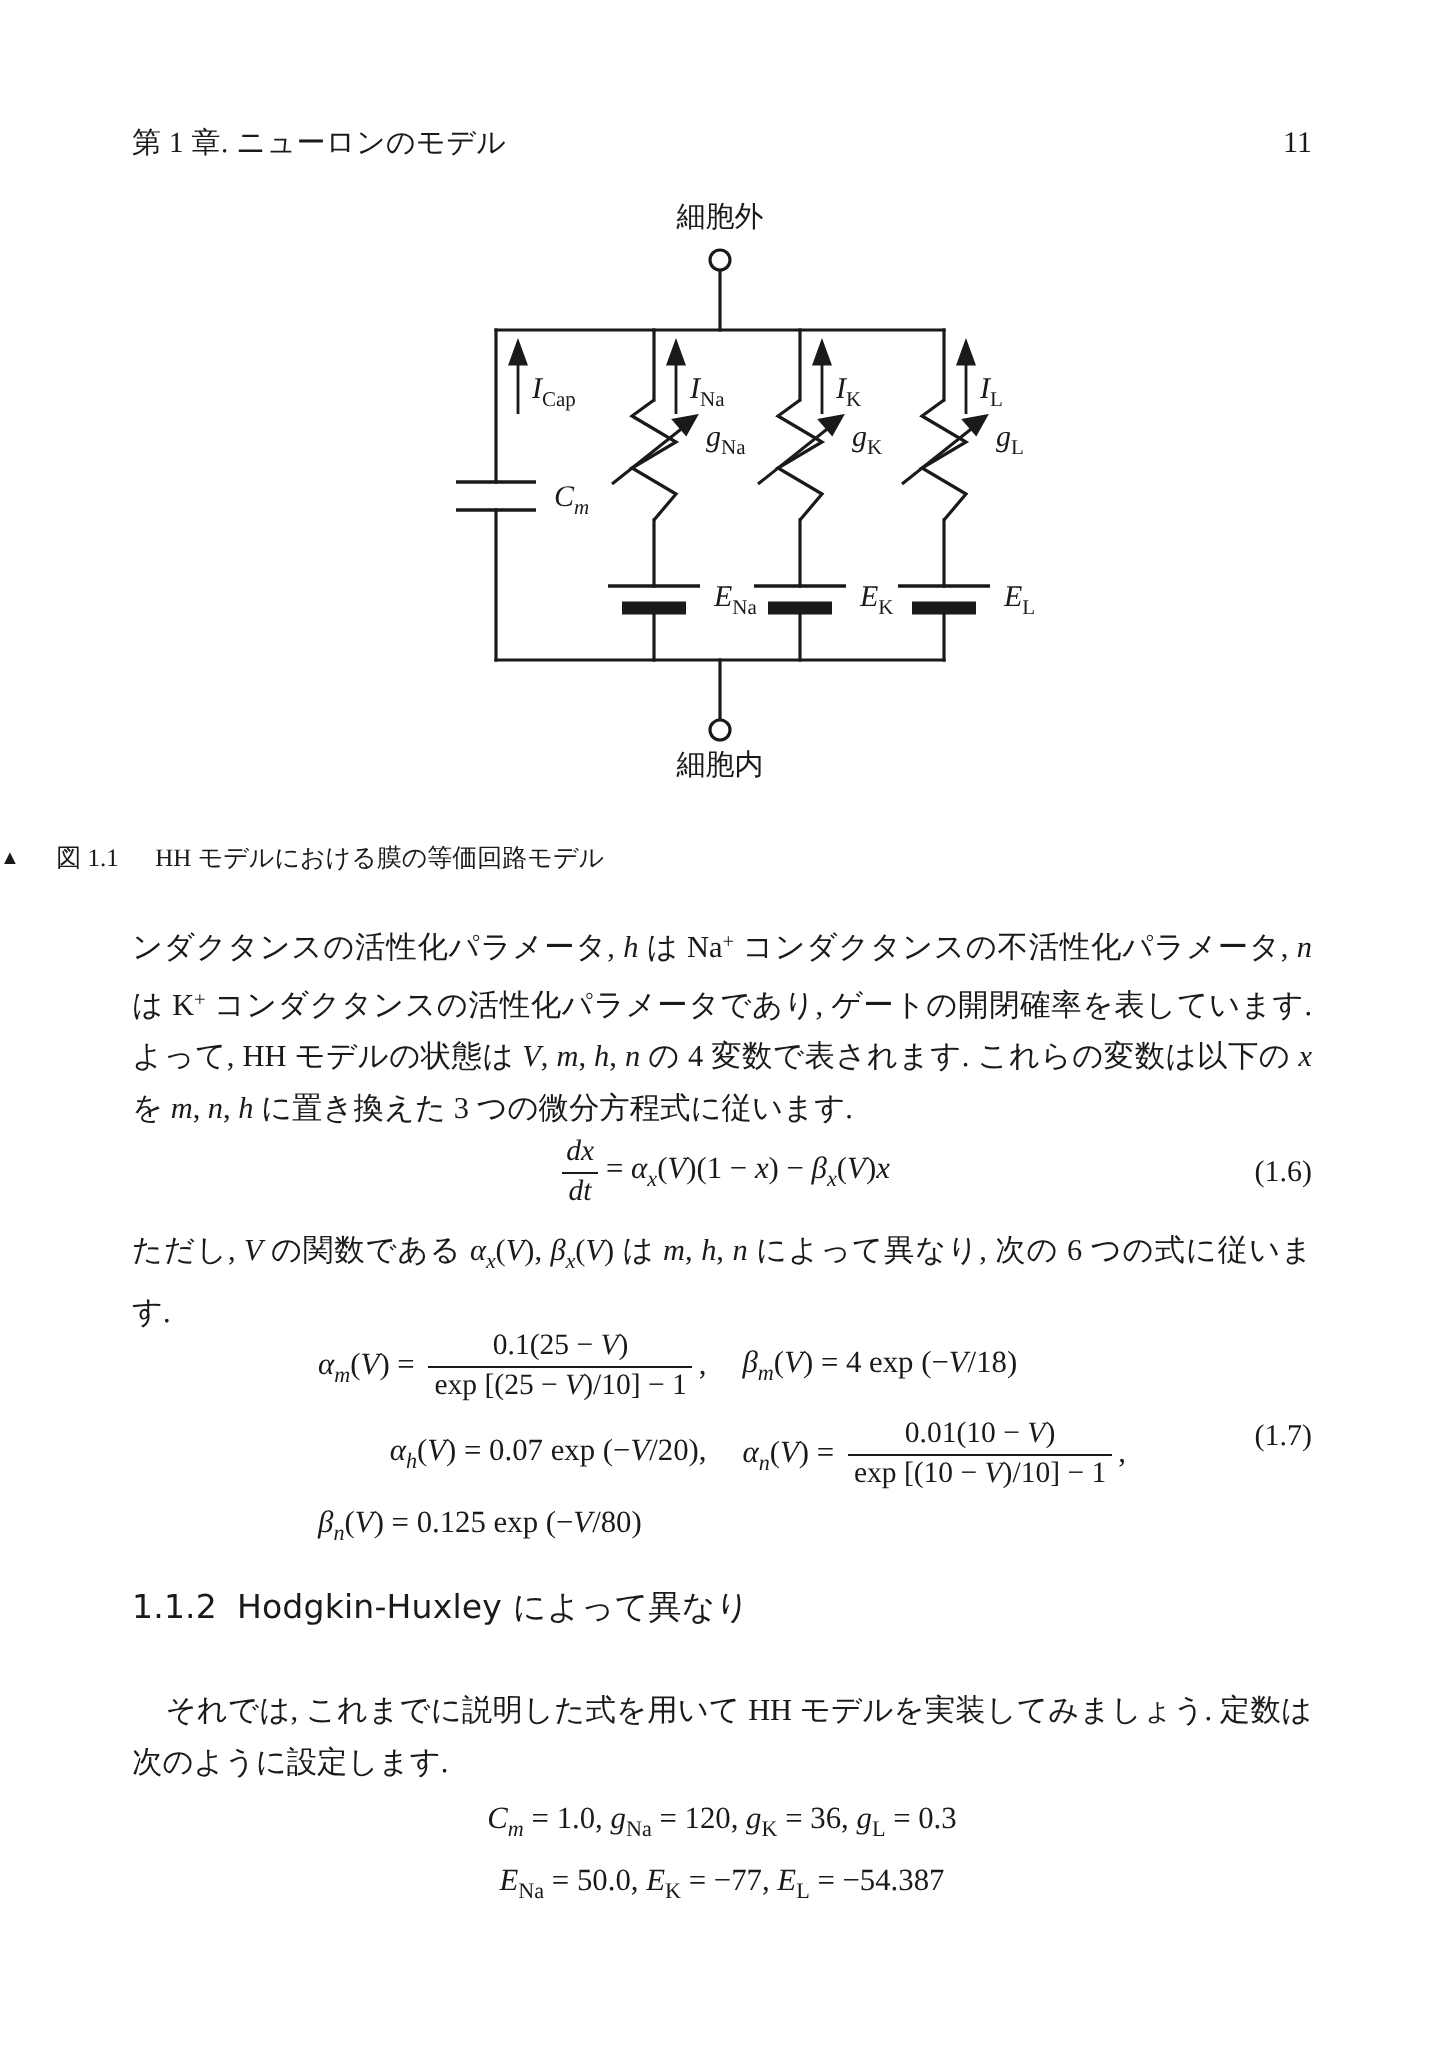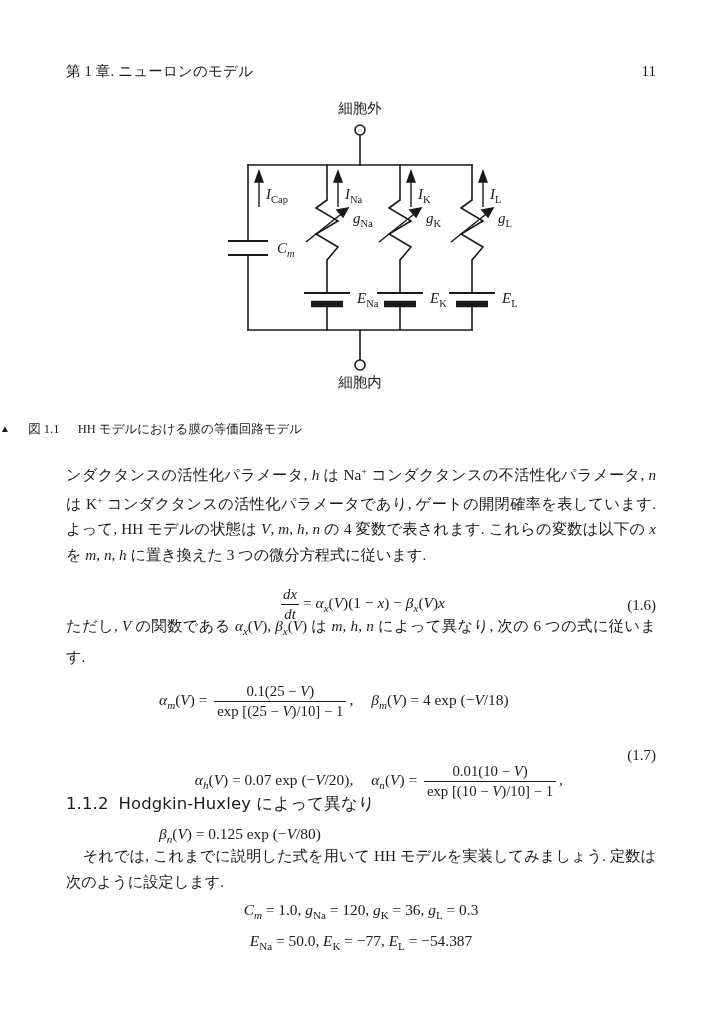--- a/index.html
+++ b/index.html
@@ -95,21 +95,21 @@
     transform: translateY(-50%);
     font-size: 15px;
   }
 
   
   .frac {
     display: inline-flex;
     flex-direction: column;
     align-items: center;
     vertical-align: middle;
-    margin: 18px 3px;
+    margin: 0 3px;
     font-size: .96em;
     text-align: center;
   }
   .frac .num { padding: 0 3px 1px; }
   .frac .den { padding: 1px 3px 0; border-top: 1px solid #1a1a1a; }
 
   .eqgrid {
     display: grid;
     grid-template-columns: auto auto;
     column-gap: 18px;

